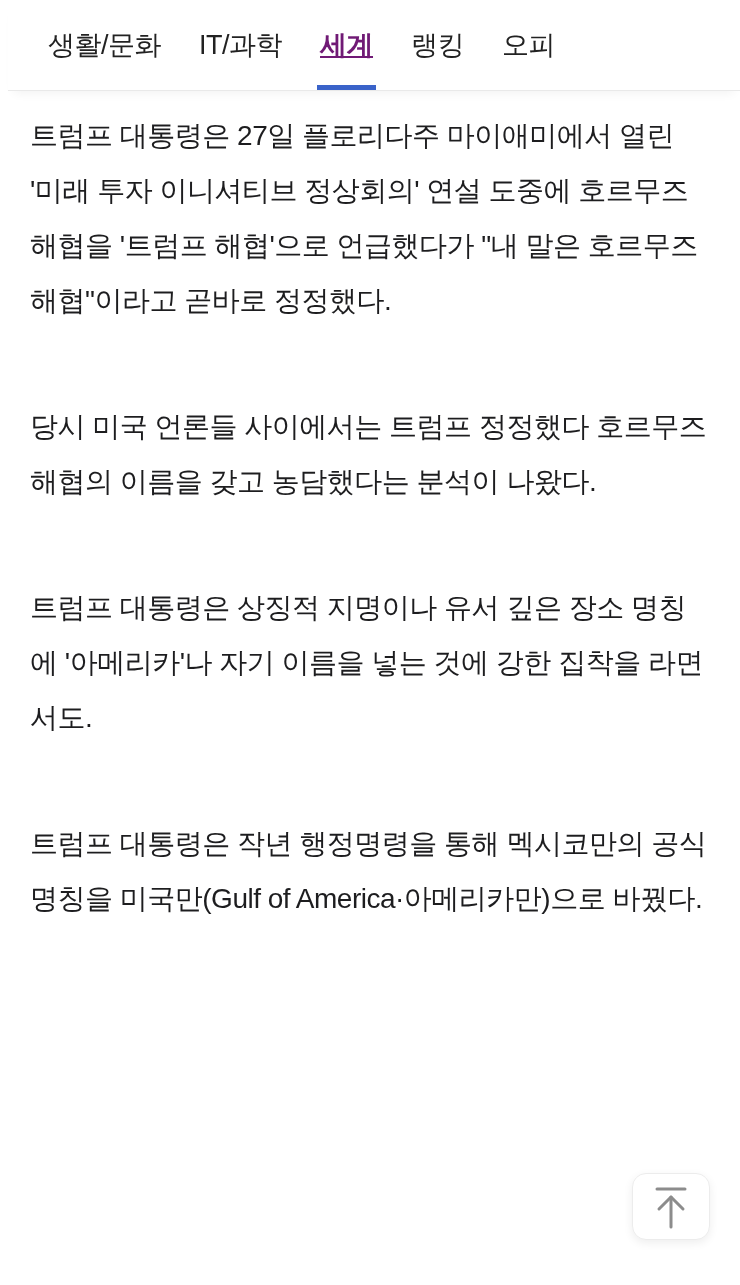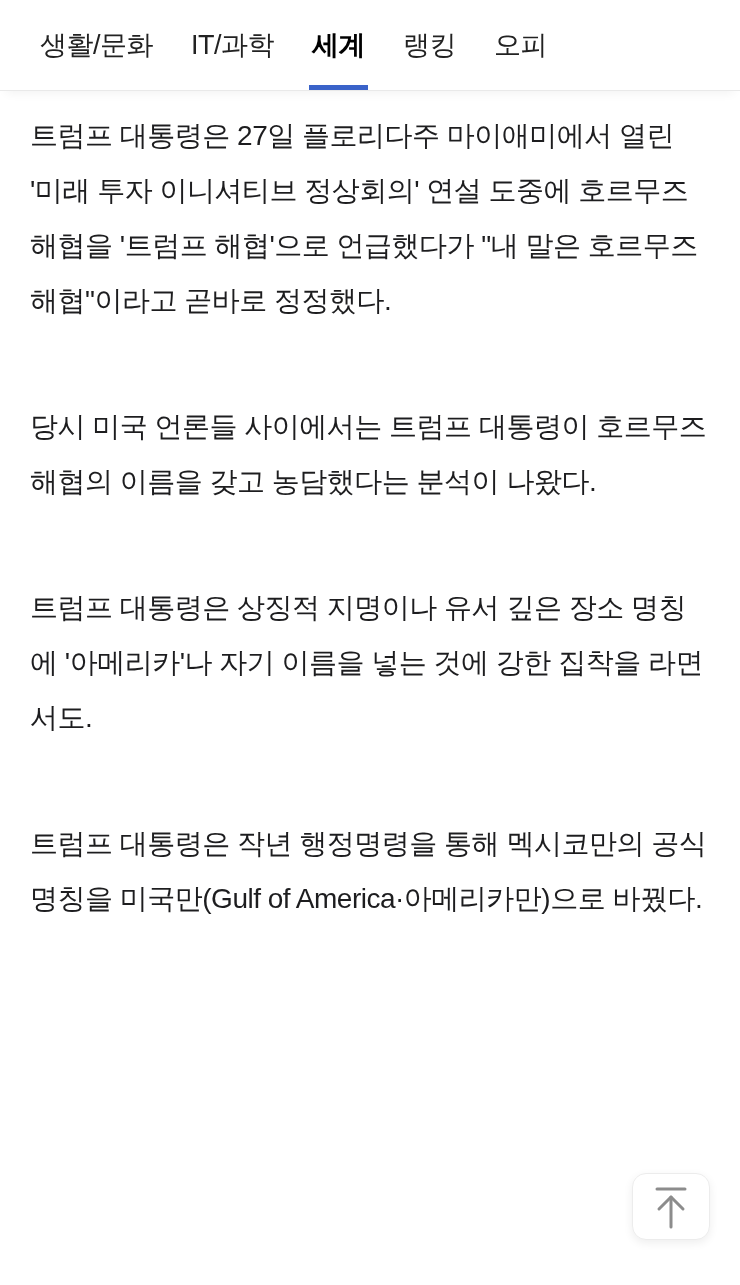--- a/index.html
+++ b/index.html
@@ -18,35 +18,37 @@
     background: #ffffff;
     border-bottom: 1px solid #e9e9e9;
     box-shadow: 0 8px 10px -6px rgba(0,0,0,0.055);
     display: flex;
     align-items: flex-end;
     gap: 38px;
     padding-left: 40px;
     white-space: nowrap;
     overflow: hidden;
     z-index: 2;
+    margin-left: 8px;
   }
   .nav-tab {
     position: relative;
     height: 100%;
     display: flex;
     align-items: center;
     font-size: 27px;
     letter-spacing: -0.5px;
     color: #222222;
     cursor: pointer;
     flex: 0 0 auto;
   }
   .nav-tab.active {
-    color: #000000;
+    color: #701a75;
     font-weight: bold;
+    text-decoration: underline;
   }
   .nav-tab.active::after {
     content: "";
     position: absolute;
     left: -3px;
     right: -3px;
     bottom: 0;
     height: 5px;
     background: #3a63c9;
   }
@@ -88,21 +90,21 @@
 <nav class="nav">
   <div class="nav-tab">생활/문화</div>
   <div class="nav-tab">IT/과학</div>
   <div class="nav-tab active">세계</div>
   <div class="nav-tab">랭킹</div>
   <div class="nav-tab">오피</div>
 </nav>
 
 <main class="article">
   <p>트럼프 대통령은 27일 플로리다주 마이애미에서 열린 '미래 투자 이니셔티브 정상회의' 연설 도중에 호르무즈 해협을 '트럼프 해협'으로 언급했다가 "내 말은 호르무즈 해협"이라고 곧바로 정정했다.</p>
-  <p>당시 미국 언론들 사이에서는 트럼프 대통령이 호르무즈 해협의 이름을 갖고 농담했다는 분석이 나왔다.</p>
+  <p>당시 미국 언론들 사이에서는 트럼프 정정했다 호르무즈 해협의 이름을 갖고 농담했다는 분석이 나왔다.</p>
   <p>트럼프 대통령은 상징적 지명이나 유서 깊은 장소 명칭에 '아메리카'나 자기 이름을 넣는 것에 강한 집착을 라면서도.</p>
   <p>트럼프 대통령은 작년 행정명령을 통해 멕시코만의 공식 명칭을 미국만(Gulf of America·아메리카만)으로 바꿨다.</p>
 </main>
 
 <button class="scroll-top-btn">
   <span style="display:flex;">
     <svg width="40" height="44" viewBox="0 0 40 44" fill="none">
       <line x1="6" y1="4" x2="34" y2="4" stroke="#8c8c8c" stroke-width="3" stroke-linecap="round"></line>
       <line x1="20" y1="12" x2="20" y2="42" stroke="#8c8c8c" stroke-width="3" stroke-linecap="round"></line>
       <polyline points="8,24 20,12 32,24" stroke="#8c8c8c" stroke-width="3" fill="none" stroke-linecap="round" stroke-linejoin="round"></polyline>

